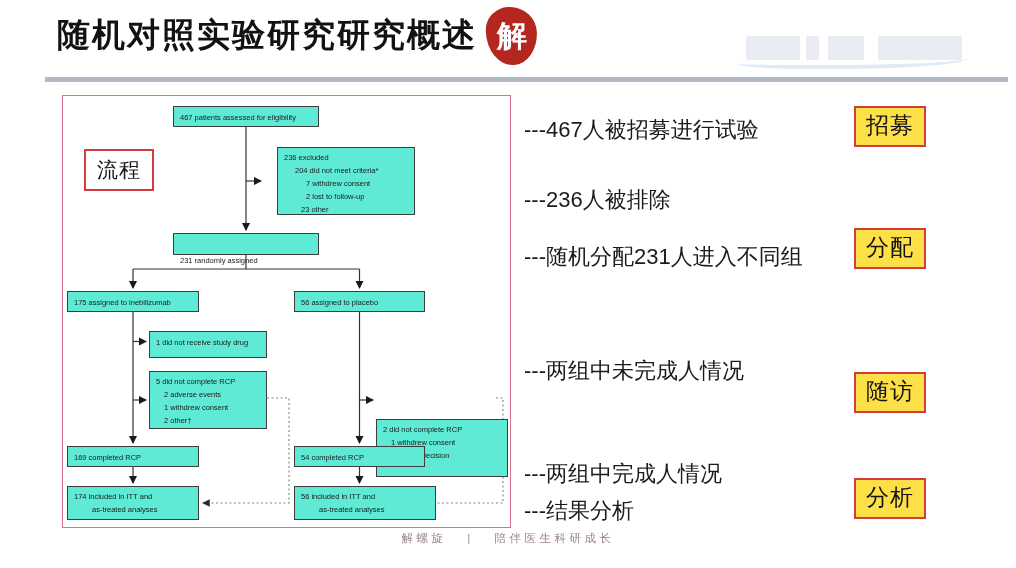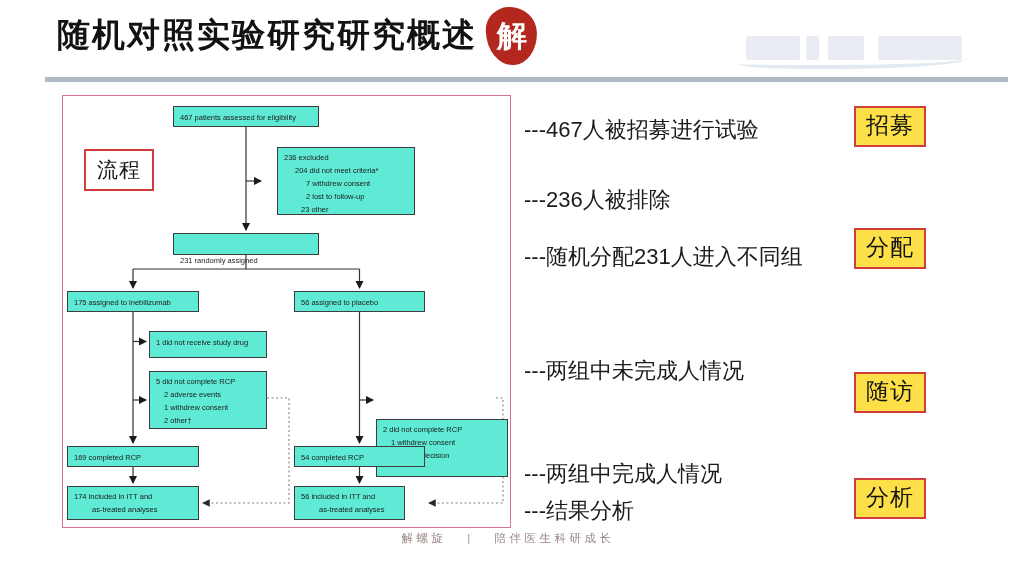--- a/index.html
+++ b/index.html
@@ -43,21 +43,21 @@
   .b-excluded   { left:214px; top:51px;  width:138px; height:68px; }
   .b-randomized { left:110px; top:137px; width:146px; height:21px; padding-top:20px; }
   .b-armL       { left:4px;   top:195px; width:132px; height:21px; padding-top:4px; }
   .b-armR       { left:231px; top:195px; width:131px; height:21px; padding-top:4px; }
   .b-nodrug     { left:86px;  top:235px; width:118px; height:27px; padding-top:4px; }
   .b-dropL      { left:86px;  top:275px; width:118px; height:58px; }
   .b-dropR      { left:313px; top:275px; width:132px; height:58px;margin-top:48px; }
   .b-compL      { left:4px;   top:350px; width:132px; height:21px; padding-top:4px; }
   .b-compR      { left:231px; top:350px; width:131px; height:21px; padding-top:4px; }
   .b-ittL       { left:4px;   top:390px; width:132px; height:34px; }
-  .b-ittR       { left:231px; top:390px; width:111px; height:34px; }
+  .b-ittR       { left:231px; top:390px; width:142px; height:34px; }
 
   .flow-tag { position:absolute; left:21px; top:53px; width:70px; height:42px;
               border:2px solid #d03d3c; color:#1a1a1a; font-size:21px;
               display:flex; align-items:center; justify-content:center; letter-spacing:1px; }
 
   .connectors { position:absolute; left:0; top:0; width:449px; height:433px; }
 
   
   .annot { position:absolute; left:524px; font-size:22px; color:#1b1b1b; white-space:nowrap;text-align:center; }
   .a0 { top:115px; } .a1 { top:185px; } .a2 { top:242px; }

